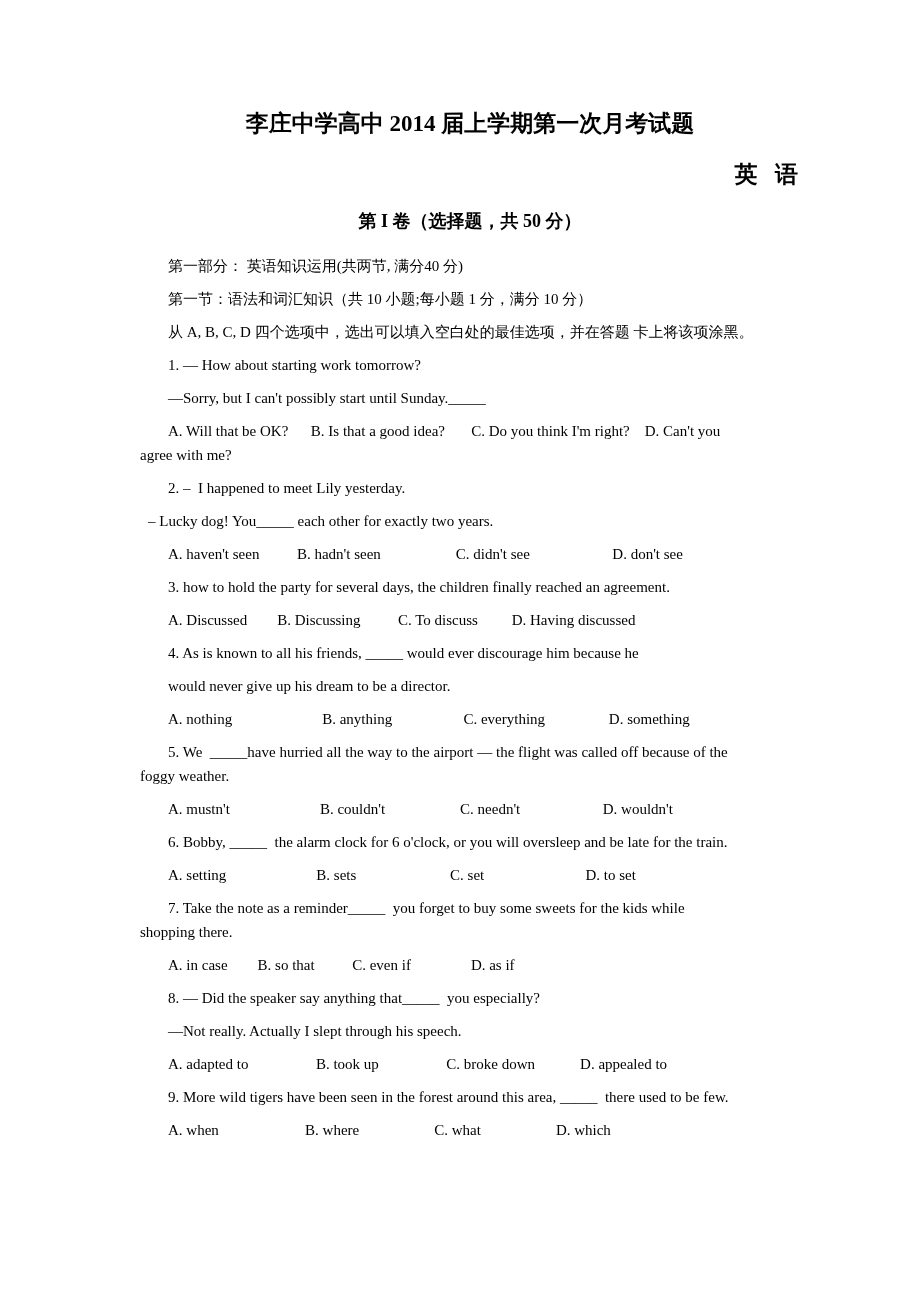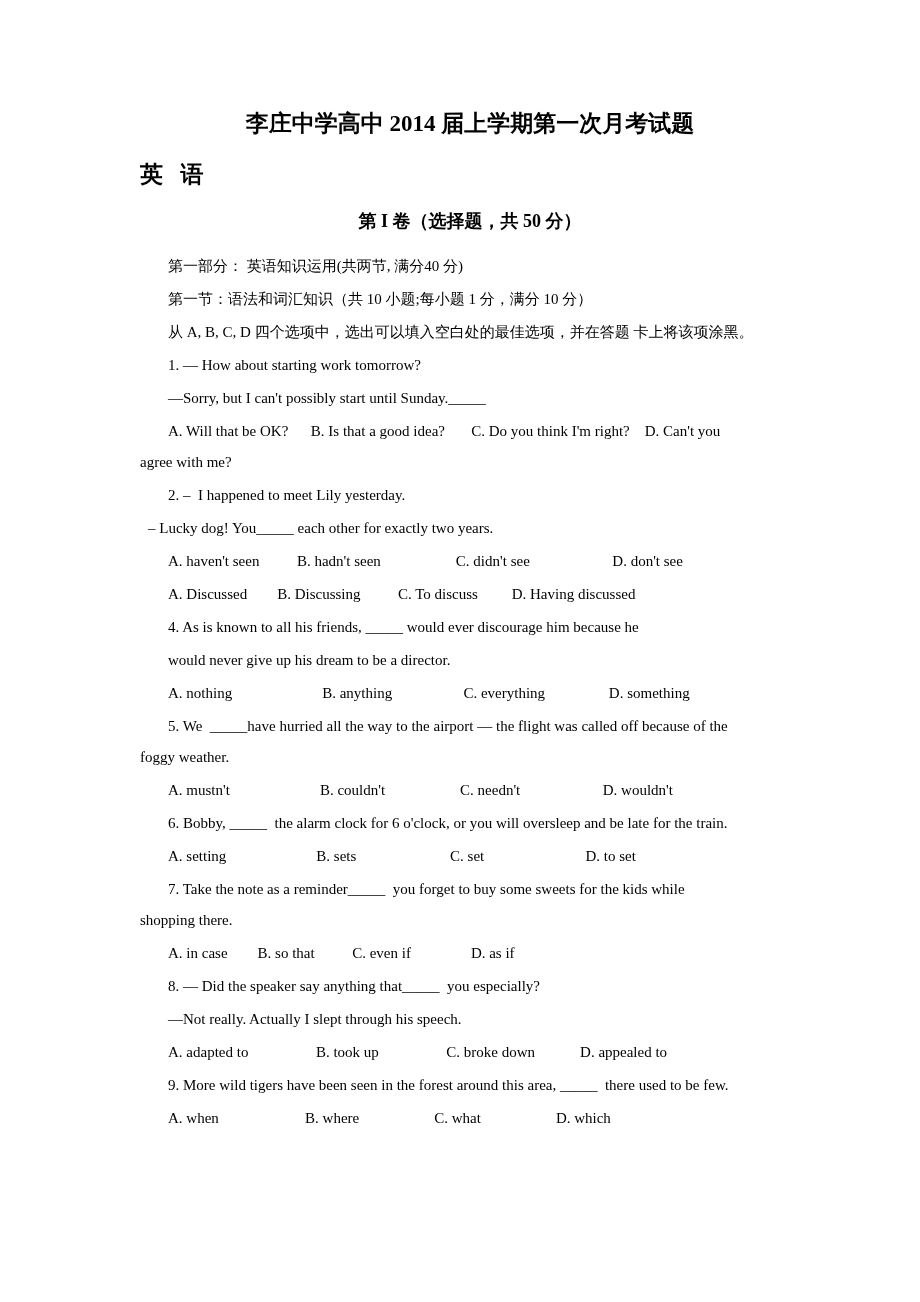--- a/index.html
+++ b/index.html
@@ -19,21 +19,21 @@
   }
   .exam-title {
     text-align: center;
     font-size: 23px;
     line-height: 23px;
     font-weight: bold;
     margin-bottom: 28px;
     white-space: pre;
   }
   .exam-subject {
-    text-align: left;
+    text-align: right;
     font-size: 23px;
     line-height: 23px;
     font-weight: bold;
     letter-spacing: 2px;
     margin-bottom: 26px;
     white-space: pre;
   }
   .section-heading {
     text-align: center;
     font-size: 18px;
@@ -46,21 +46,21 @@
     width: 660px;
     font-size: 15px;
   }
   .ln {
     white-space: pre;
     line-height: 24px;
     margin-top: 9px;
     padding-left: 28px;
   }
   .ln.cont {
-    margin-top: 7px;
+    margin-top: 0;
     padding-left: 0;
   }
   .ln.dash {
     padding-left: 8px;
   }
 </style>
 </head>
 <body>
 
 <div class="page">
@@ -71,20 +71,21 @@
       <p class="ln indent">第一部分： 英语知识运用(共两节, 满分40 分)</p>
       <p class="ln indent">第一节：语法和词汇知识（共 10 小题;每小题 1 分，满分 10 分）</p>
       <p class="ln indent">从 A, B, C, D 四个选项中，选出可以填入空白处的最佳选项，并在答题 卡上将该项涂黑。</p>
       <p class="ln indent">1. — How about starting work tomorrow?</p>
       <p class="ln indent">—Sorry, but I can't possibly start until Sunday._____</p>
       <p class="ln indent">A. Will that be OK?      B. Is that a good idea?       C. Do you think I'm right?    D. Can't you</p>
       <p class="ln cont">agree with me?</p>
       <p class="ln indent">2. –  I happened to meet Lily yesterday.</p>
       <p class="ln dash">– Lucky dog! You_____ each other for exactly two years.</p>
       <p class="ln indent">A. haven't seen          B. hadn't seen                    C. didn't see                      D. don't see</p>
+      <p class="ln indent">3. how to hold the party for several days, the children finally reached an agreement.</p>
       <p class="ln indent">A. Discussed        B. Discussing          C. To discuss         D. Having discussed</p>
       <p class="ln indent">4. As is known to all his friends, _____ would ever discourage him because he</p>
       <p class="ln indent">would never give up his dream to be a director.</p>
       <p class="ln indent">A. nothing                        B. anything                   C. everything                 D. something</p>
       <p class="ln indent">5. We  _____have hurried all the way to the airport — the flight was called off because of the</p>
       <p class="ln cont">foggy weather.</p>
       <p class="ln indent">A. mustn't                        B. couldn't                    C. needn't                      D. wouldn't</p>
       <p class="ln indent">6. Bobby, _____  the alarm clock for 6 o'clock, or you will oversleep and be late for the train.</p>
       <p class="ln indent">A. setting                        B. sets                         C. set                           D. to set</p>
       <p class="ln indent">7. Take the note as a reminder_____  you forget to buy some sweets for the kids while</p>

